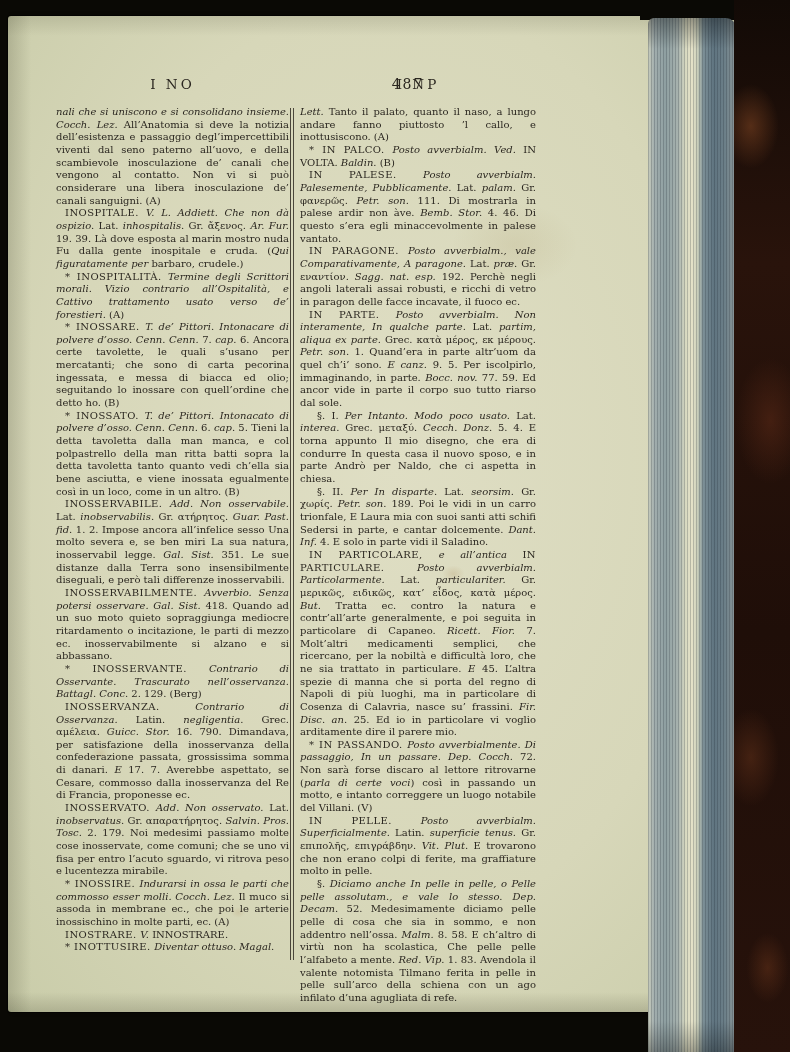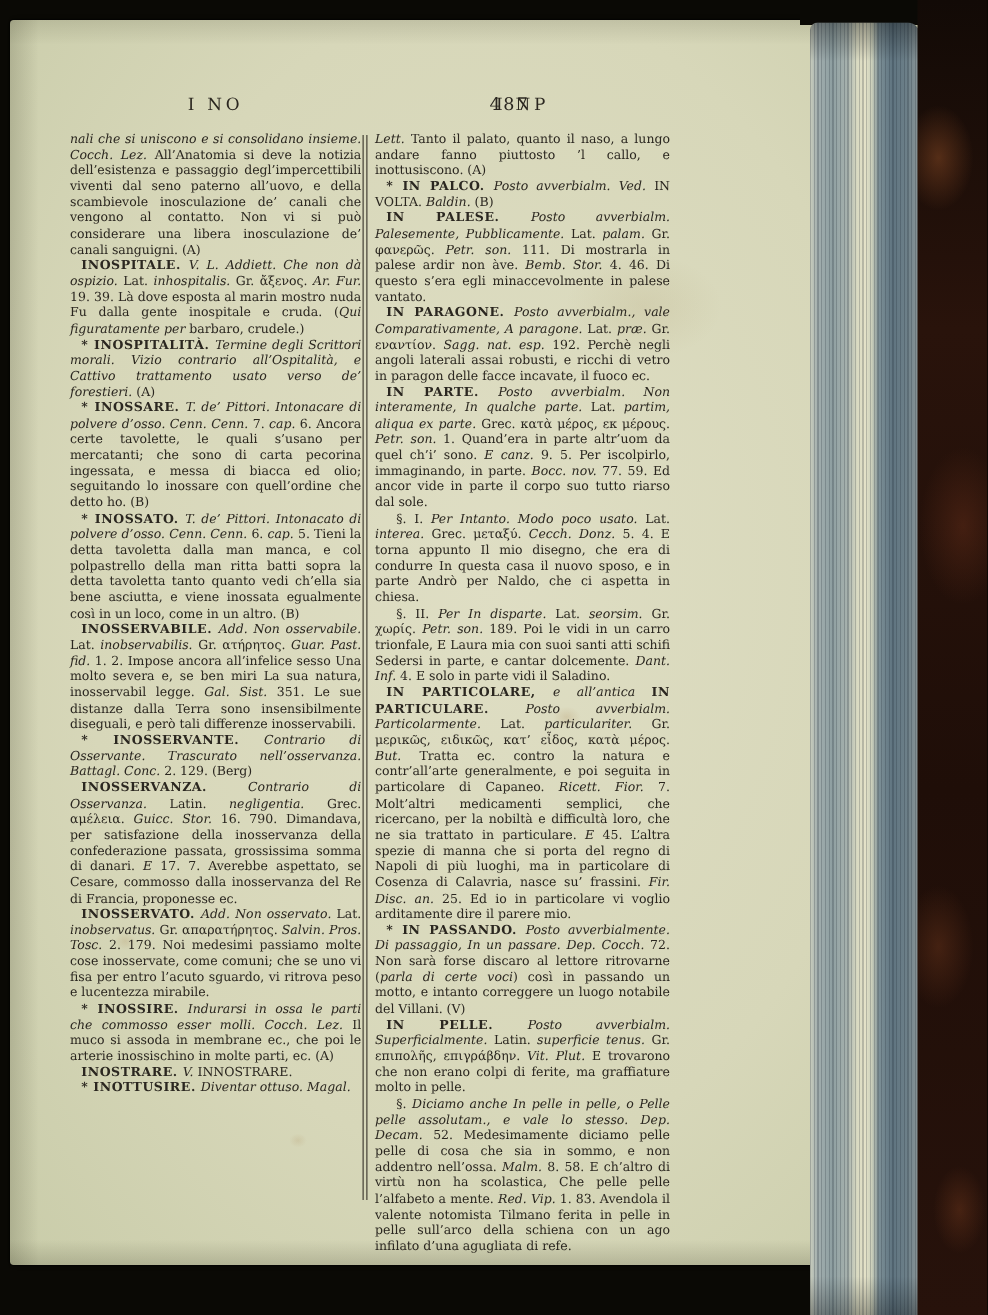--- a/index.html
+++ b/index.html
@@ -28,21 +28,21 @@
   .col{position:absolute;top:90px;font-size:10px;line-height:12.65px;color:#2b2720;
        text-align:justify;}
   .col-left{left:48px;width:233px;}
   .col-right{left:292px;width:236px;}
   .divider{position:absolute;left:282px;top:92px;height:852px;width:2px;
            border-left:1px solid #4a463a;border-right:1px solid #4a463a;}
   .para{margin:0;text-indent:9px;}
   .para.ind0{text-indent:0;}
   .para.ind2{text-indent:17px;}
   .run-i{font-style:italic;}
-  .run-c{letter-spacing:.45px;font-weight:bold;}
+  .run-c{letter-spacing:.45px;}
   
   .page-edges{position:absolute;left:648px;top:18px;width:88px;height:1034px;
     background:
       repeating-linear-gradient(90deg, rgba(25,35,45,.22) 0 1px, rgba(255,255,255,0) 1px 3px),
       linear-gradient(180deg, rgba(0,0,0,.35) 0, rgba(0,0,0,0) 3%, rgba(0,0,0,0) 97%, rgba(0,0,0,.3) 100%),
       linear-gradient(90deg,#c9cdbd 0%,#a2aeae 7%,#8e9fa1 20%,#a7b2ae 34%,#d9dac1 43%,
                       #e5e2c8 50%,#ccd0bb 56%,#7c8f96 63%,#5f7480 75%,#6d8089 88%,#8d9798 100%);
     border-radius:6px 10px 0 0;}
   .edge-top-shadow{position:absolute;left:640px;top:0;width:150px;height:20px;background:#0a0905;}
   .book-cover{position:absolute;left:734px;top:0;width:56px;height:1052px;
@@ -64,20 +64,21 @@
       <span class="page-number">487</span>
     </div>
     <div class="divider"></div>
     <div class="col col-left">
         <p class="para ind0"><span class="run-i">nali che si uniscono e si consolidano insieme. Cocch. Lez. </span><span class="run-r">All’Anatomia si deve la notizia dell’esistenza e passaggio degl’impercettibili viventi dal seno paterno all’uovo, e della scambievole inosculazione de’ canali che vengono al contatto. Non vi si può considerare una libera inosculazione de’ canali sanguigni. (A)</span></p>
         <p class="para ind1"><span class="run-c">INOSPITALE. </span><span class="run-i">V. L. Addiett. Che non dà ospizio. </span><span class="run-r">Lat. </span><span class="run-i">inhospitalis. </span><span class="run-r">Gr. ἄξενος. </span><span class="run-i">Ar. Fur. </span><span class="run-r">19. 39. Là dove esposta al marin mostro nuda Fu dalla gente inospitale e cruda. (</span><span class="run-i">Qui figuratamente per </span><span class="run-r">barbaro, crudele.)</span></p>
         <p class="para ind1"><span class="run-c">* INOSPITALITÀ. </span><span class="run-i">Termine degli Scrittori morali. Vizio contrario all’Ospitalità, e Cattivo trattamento usato verso de’ forestieri. </span><span class="run-r">(A)</span></p>
         <p class="para ind1"><span class="run-c">* INOSSARE. </span><span class="run-i">T. de’ Pittori. Intonacare di polvere d’osso. Cenn. Cenn. </span><span class="run-r">7. </span><span class="run-i">cap. </span><span class="run-r">6. Ancora certe tavolette, le quali s’usano per mercatanti; che sono di carta pecorina ingessata, e messa di biacca ed olio; seguitando lo inossare con quell’ordine che detto ho. (B)</span></p>
         <p class="para ind1"><span class="run-c">* INOSSATO. </span><span class="run-i">T. de’ Pittori. Intonacato di polvere d’osso. Cenn. Cenn. </span><span class="run-r">6. </span><span class="run-i">cap. </span><span class="run-r">5. Tieni la detta tavoletta dalla man manca, e col polpastrello della man ritta batti sopra la detta tavoletta tanto quanto vedi ch’ella sia bene asciutta, e viene inossata egualmente così in un loco, come in un altro. (B)</span></p>
         <p class="para ind1"><span class="run-c">INOSSERVABILE. </span><span class="run-i">Add. Non osservabile. </span><span class="run-r">Lat. </span><span class="run-i">inobservabilis. </span><span class="run-r">Gr. ατήρητος. </span><span class="run-i">Guar. Past. fid. </span><span class="run-r">1. 2. Impose ancora all’infelice sesso Una molto severa e, se ben miri La sua natura, inosservabil legge. </span><span class="run-i">Gal. Sist. </span><span class="run-r">351. Le sue distanze dalla Terra sono insensibilmente diseguali, e però tali differenze inosservabili.</span></p>
+        <p class="para ind1"><span class="run-c">INOSSERVABILMENTE. </span><span class="run-i">Avverbio. Senza potersi osservare. Gal. Sist. </span><span class="run-r">418. Quando ad un suo moto quieto sopraggiunga mediocre ritardamento o incitazione, le parti di mezzo ec. inosservabilmente si alzano e si abbassano.</span></p>
         <p class="para ind1"><span class="run-c">* INOSSERVANTE. </span><span class="run-i">Contrario di Osservante. Trascurato nell’osservanza. Battagl. Conc. </span><span class="run-r">2. 129. (Berg)</span></p>
         <p class="para ind1"><span class="run-c">INOSSERVANZA. </span><span class="run-i">Contrario di Osservanza. </span><span class="run-r">Latin. </span><span class="run-i">negligentia. </span><span class="run-r">Grec. αμέλεια. </span><span class="run-i">Guicc. Stor. </span><span class="run-r">16. 790. Dimandava, per satisfazione della inosservanza della confederazione passata, grossissima somma di danari. </span><span class="run-i">E </span><span class="run-r">17. 7. Averebbe aspettato, se Cesare, commosso dalla inosservanza del Re di Francia, proponesse ec.</span></p>
         <p class="para ind1"><span class="run-c">INOSSERVATO. </span><span class="run-i">Add. Non osservato. </span><span class="run-r">Lat. </span><span class="run-i">inobservatus. </span><span class="run-r">Gr. απαρατήρητος. </span><span class="run-i">Salvin. Pros. Tosc. </span><span class="run-r">2. 179. Noi medesimi passiamo molte cose inosservate, come comuni; che se uno vi fisa per entro l’acuto sguardo, vi ritrova peso e lucentezza mirabile.</span></p>
         <p class="para ind1"><span class="run-c">* INOSSIRE. </span><span class="run-i">Indurarsi in ossa le parti che commosso esser molli. Cocch. Lez. </span><span class="run-r">Il muco si assoda in membrane ec., che poi le arterie inossischino in molte parti, ec. (A)</span></p>
         <p class="para ind1"><span class="run-c">INOSTRARE. </span><span class="run-i">V. </span><span class="run-r">INNOSTRARE.</span></p>
         <p class="para ind1"><span class="run-c">* INOTTUSIRE. </span><span class="run-i">Diventar ottuso. Magal.</span></p>
       </div>
     <div class="col col-right">
         <p class="para ind0"><span class="run-i">Lett. </span><span class="run-r">Tanto il palato, quanto il naso, a lungo andare fanno piuttosto ’l callo, e inottusiscono. (A)</span></p>
         <p class="para ind1"><span class="run-c">* IN PALCO. </span><span class="run-i">Posto avverbialm. Ved. </span><span class="run-r">IN VOLTA. </span><span class="run-i">Baldin. </span><span class="run-r">(B)</span></p>

